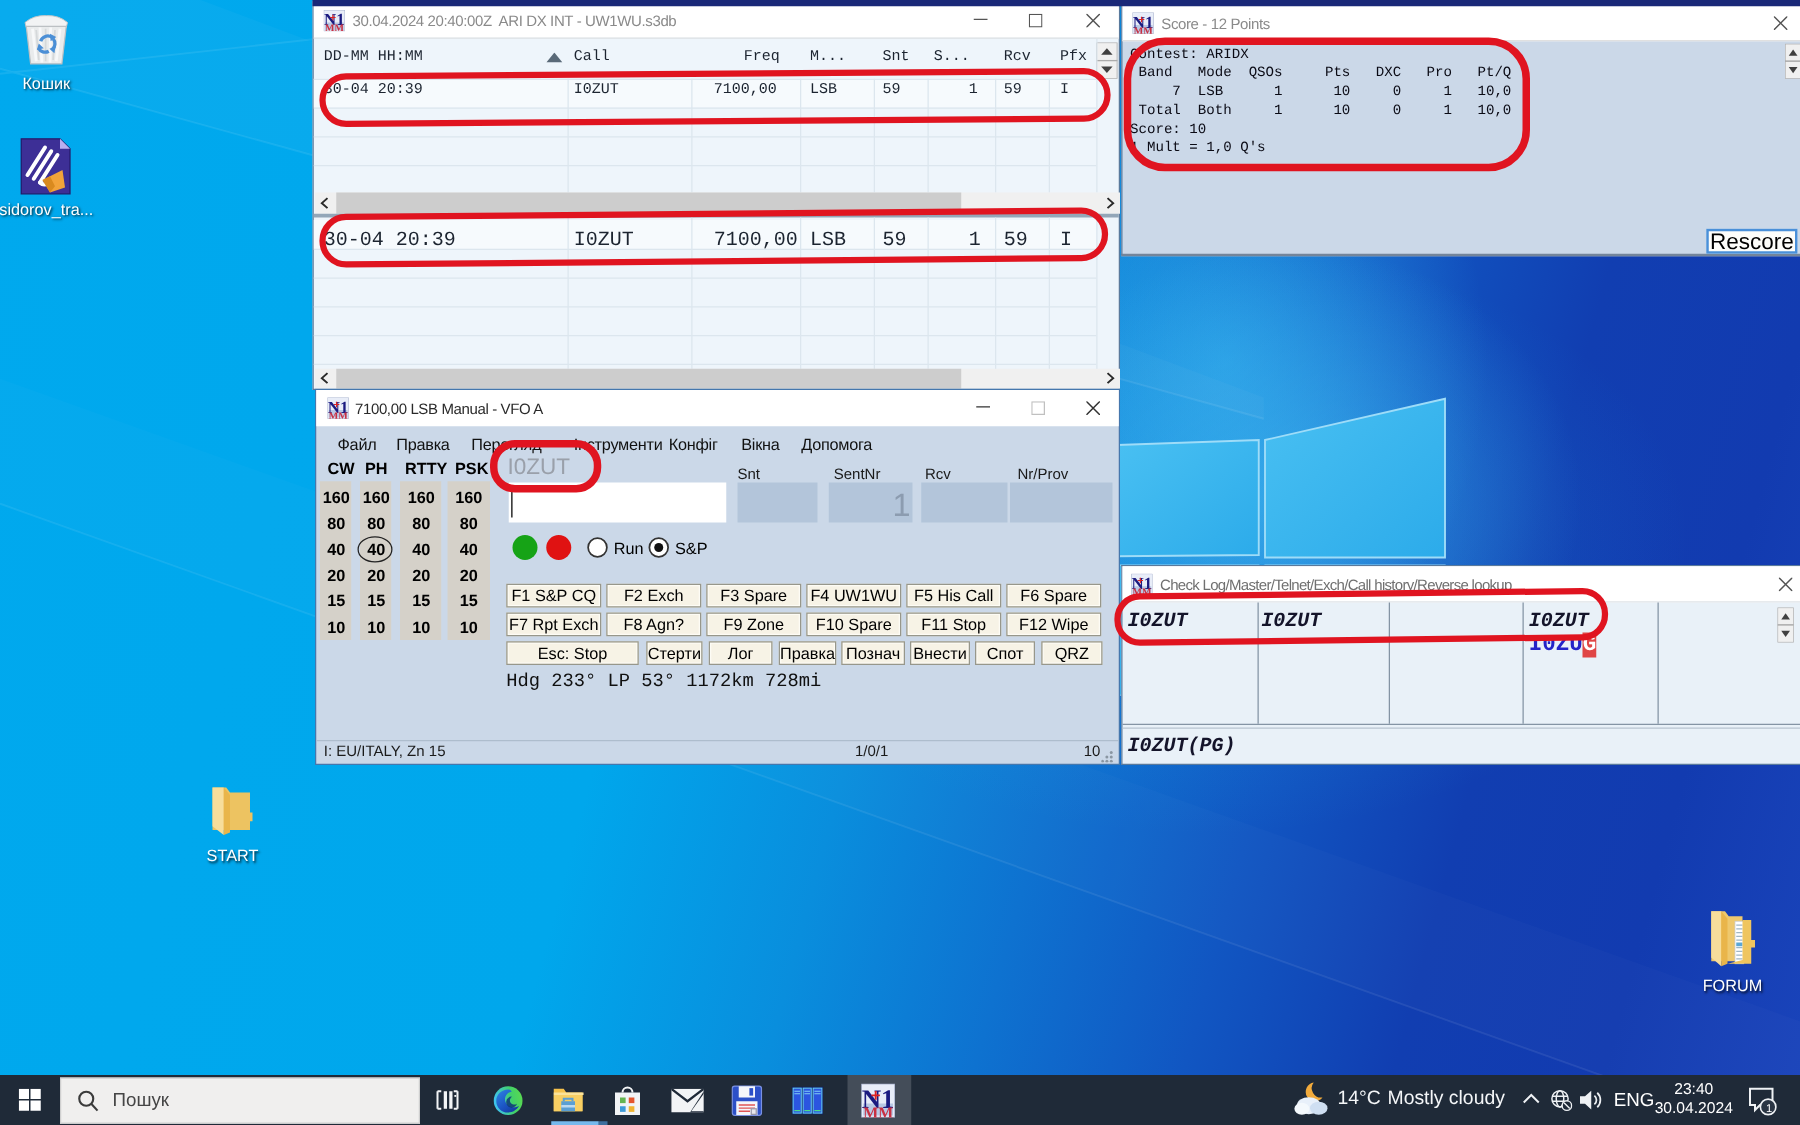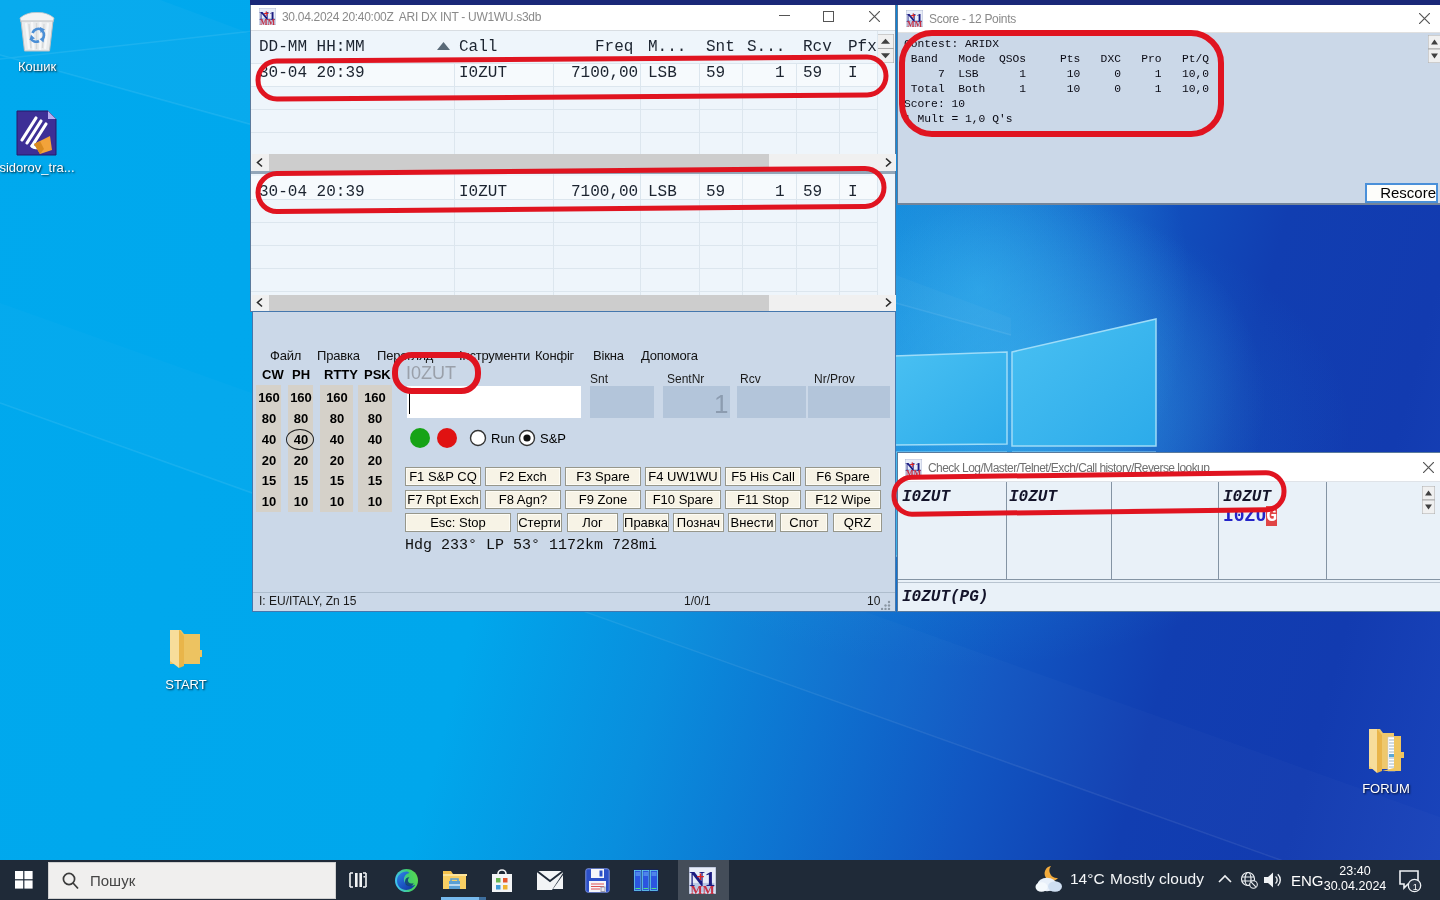--- a/index.html
+++ b/index.html
@@ -129,21 +129,21 @@
       </svg>
     <div class="ttext">30.04.2024 20:40:00Z&nbsp; ARI DX INT - UW1WU.s3db</div>
     <div class="wbtn" style="left:528px;top:13px;width:11px;height:1px;background:#555"></div>
     <svg class="abs" style="left:572px;top:9px" width="11" height="11">
         <rect x="0.5" y="0.5" width="10" height="10" fill="none" stroke="#555"></rect>
       </svg>
     <svg class="abs" style="left:618px;top:9px" width="11" height="11">
         <path d="M0,0 L11,11 M11,0 L0,11" stroke="#555" stroke-width="1.2"></path>
       </svg>
   </div>
-  <div class="abs" style="left:0;top:29px;width:644px;height:280px;font-family:'Liberation Mono',monospace;font-size:16px;color:#1c2430">
+  <div class="abs" style="left:0;top:29px;width:644px;height:280px;font-family:'Liberation Mono',monospace;font-size:12px;color:#1c2430">
 
     <span class="abs" style="left:8px;top:7px">DD-MM HH:MM</span>
     <svg class="abs" style="left:186px;top:11px" width="13" height="8">
         <polygon points="6.5,0 13,8 0,8" fill="#5a6a78"></polygon>
       </svg>
     <span class="abs" style="left:208px;top:7px">Call</span>
     <span class="abs" style="left:344px;top:7px">Freq</span>
     <span class="abs" style="left:397px;top:7px">M...</span>
     <span class="abs" style="left:455px;top:7px">Snt</span>
     <span class="abs" style="left:496px;top:7px">S...</span>
@@ -234,23 +234,36 @@
   </div>
   <pre class="abs" style="left:6px;top:33px;font-family:'Liberation Mono',monospace;font-size:11.3px;line-height:15px;color:#0a0a14">Contest: ARIDX
  Band   Mode  QSOs     Pts   DXC   Pro   Pt/Q
      7  LSB      1      10     0     1   10,0
  Total  Both     1      10     0     1   10,0
 Score: 10
 1 Mult = 1,0 Q's</pre>
   <svg class="abs" style="left:530px;top:31px" width="13" height="28">
       <use href="#spinner"></use>
     </svg>
-  <div class="abs" style="left:467px;top:179px;width:73px;height:20px;background:#fdfdfa;border:2px solid #4a90d9;font-size:15px;color:#000;text-align:right;line-height:16px">Rescore</div>
+  <div class="abs" style="left:467px;top:179px;width:73px;height:20px;background:#fdfdfa;border:2px solid #4a90d9;font-size:18px;color:#000;text-align:center;line-height:16px">Rescore</div>
 </div>
 <div id="winvfo" class="win" style="left:252px;top:311px;width:644px;height:301px;border:1px solid #4577ad;background:#cbd8e8">
+  <div class="tbar">
+    <svg class="nicon" width="17" height="17" style="left:9px">
+        <use href="#n1mm"></use>
+      </svg>
+    <div class="ttext" style="color:#2a2a2a">7100,00 LSB Manual - VFO A</div>
+    <div class="abs" style="left:528px;top:13px;width:11px;height:1px;background:#333"></div>
+    <svg class="abs" style="left:572px;top:9px" width="11" height="11">
+        <rect x="0.5" y="0.5" width="10" height="10" fill="none" stroke="#c0c0c0"></rect>
+      </svg>
+    <svg class="abs" style="left:616px;top:9px" width="11" height="11">
+        <path d="M0,0 L11,11 M11,0 L0,11" stroke="#333" stroke-width="1.2"></path>
+      </svg>
+  </div>
 
   <div class="abs" style="left:0;top:29px;width:642px;height:24px;font-size:13px;letter-spacing:-0.2px;color:#111">
     <span class="abs" style="left:17px;top:7px">Файл</span>
     <span class="abs" style="left:64px;top:7px">Правка</span>
     <span class="abs" style="left:124px;top:7px">Перегляд</span>
     <span class="abs" style="left:206px;top:7px">Інструменти</span>
     <span class="abs" style="left:282px;top:7px">Конфіг</span>
     <span class="abs" style="left:340px;top:7px">Вікна</span>
     <span class="abs" style="left:388px;top:7px">Допомога</span>
   </div>

